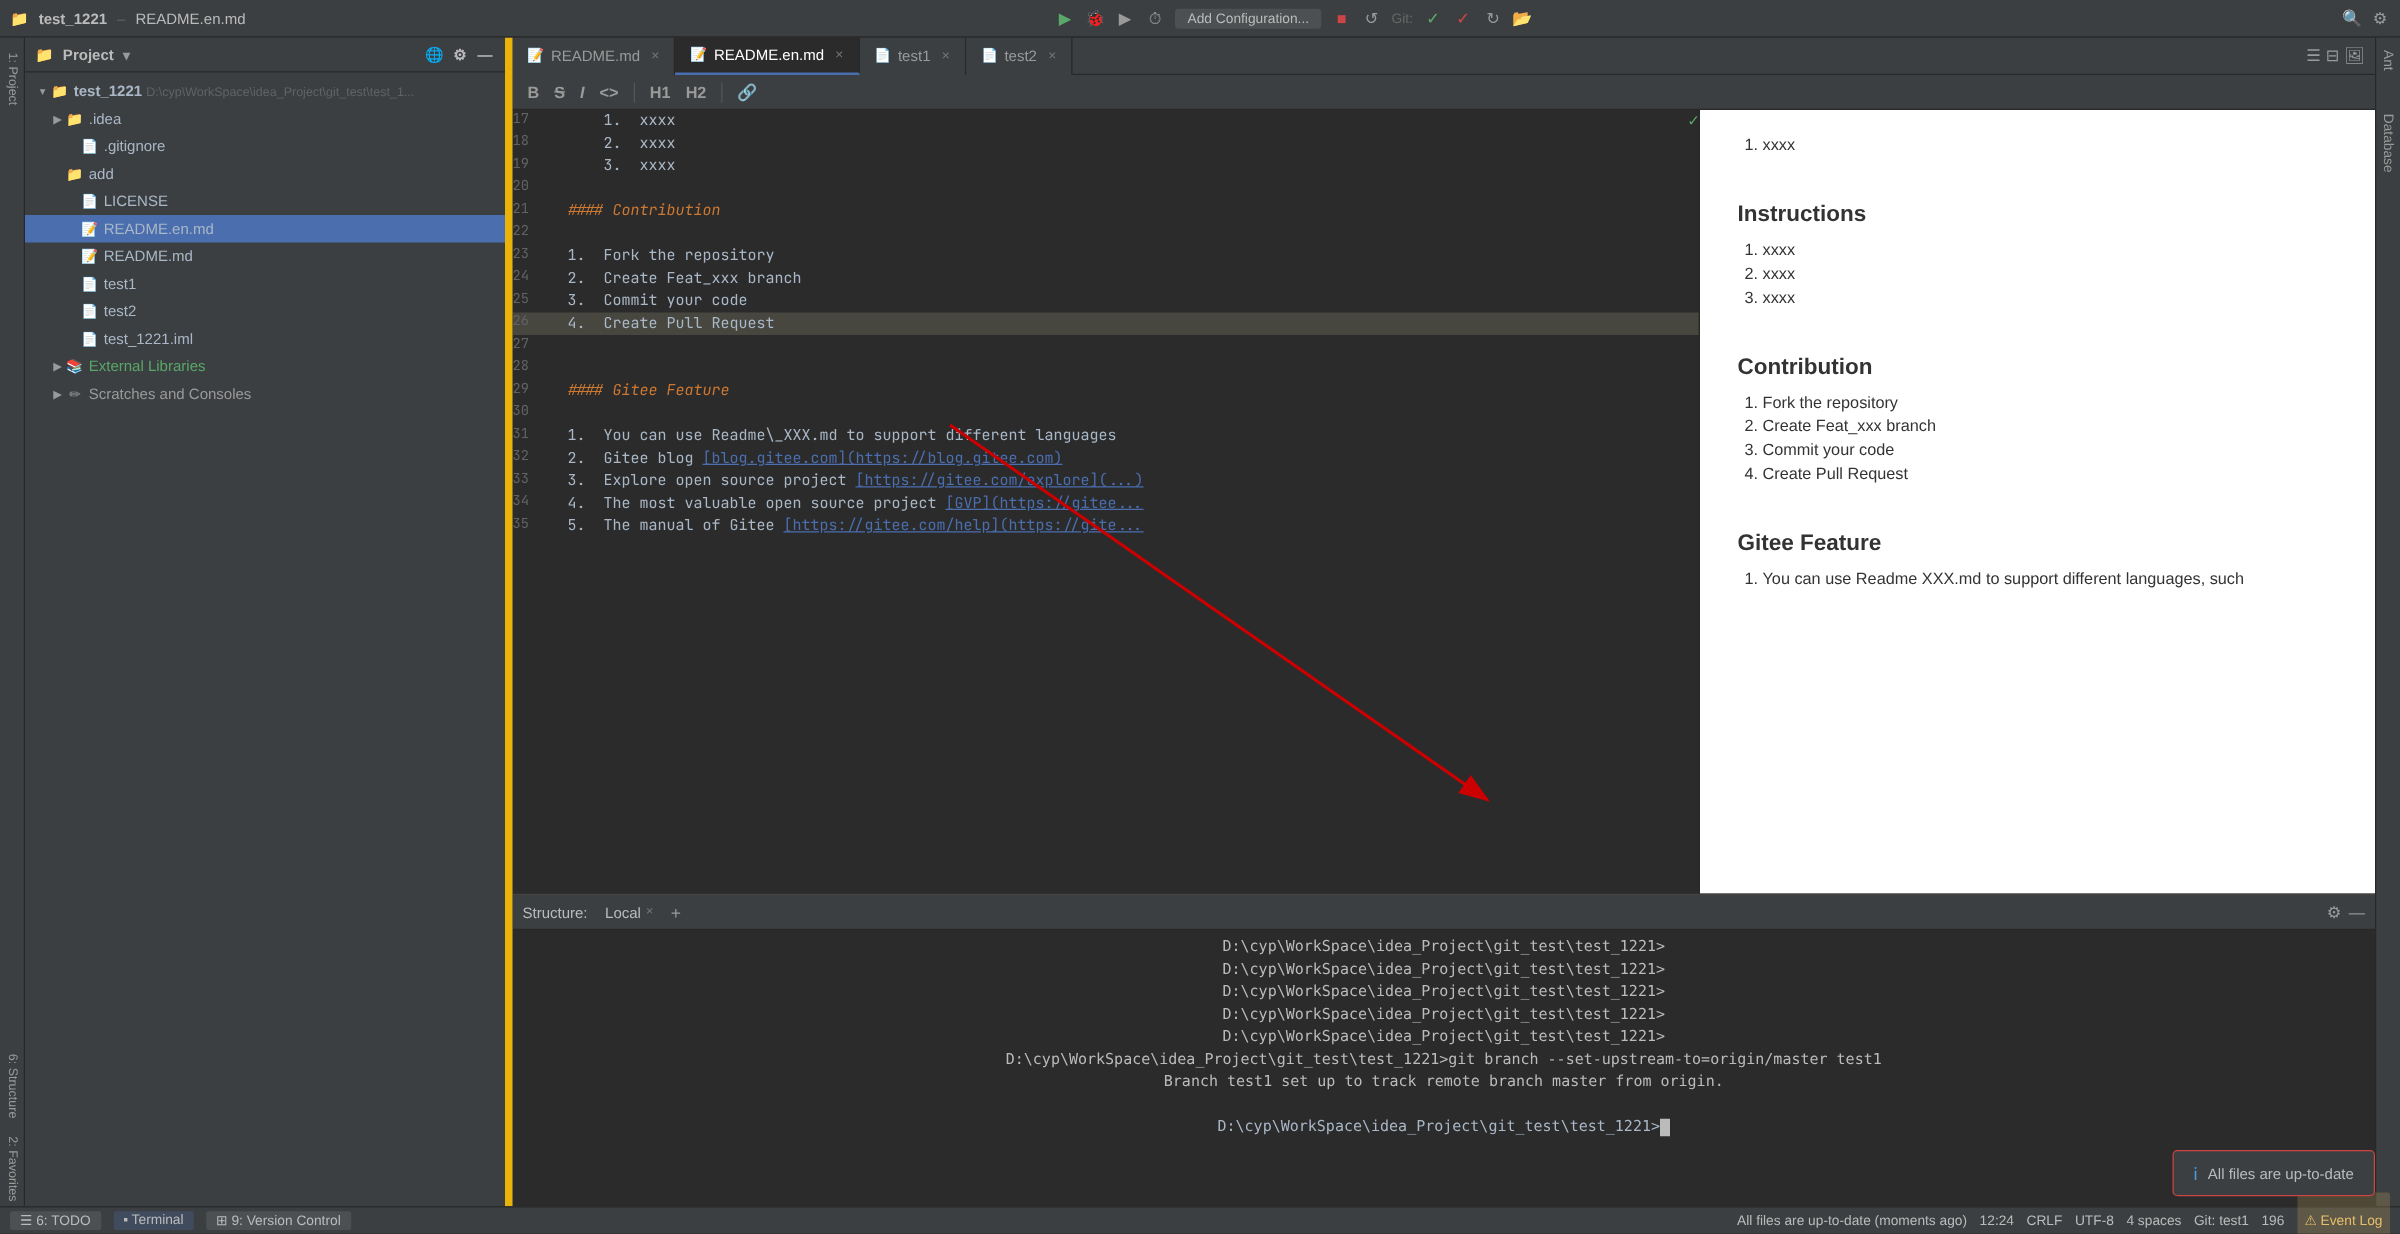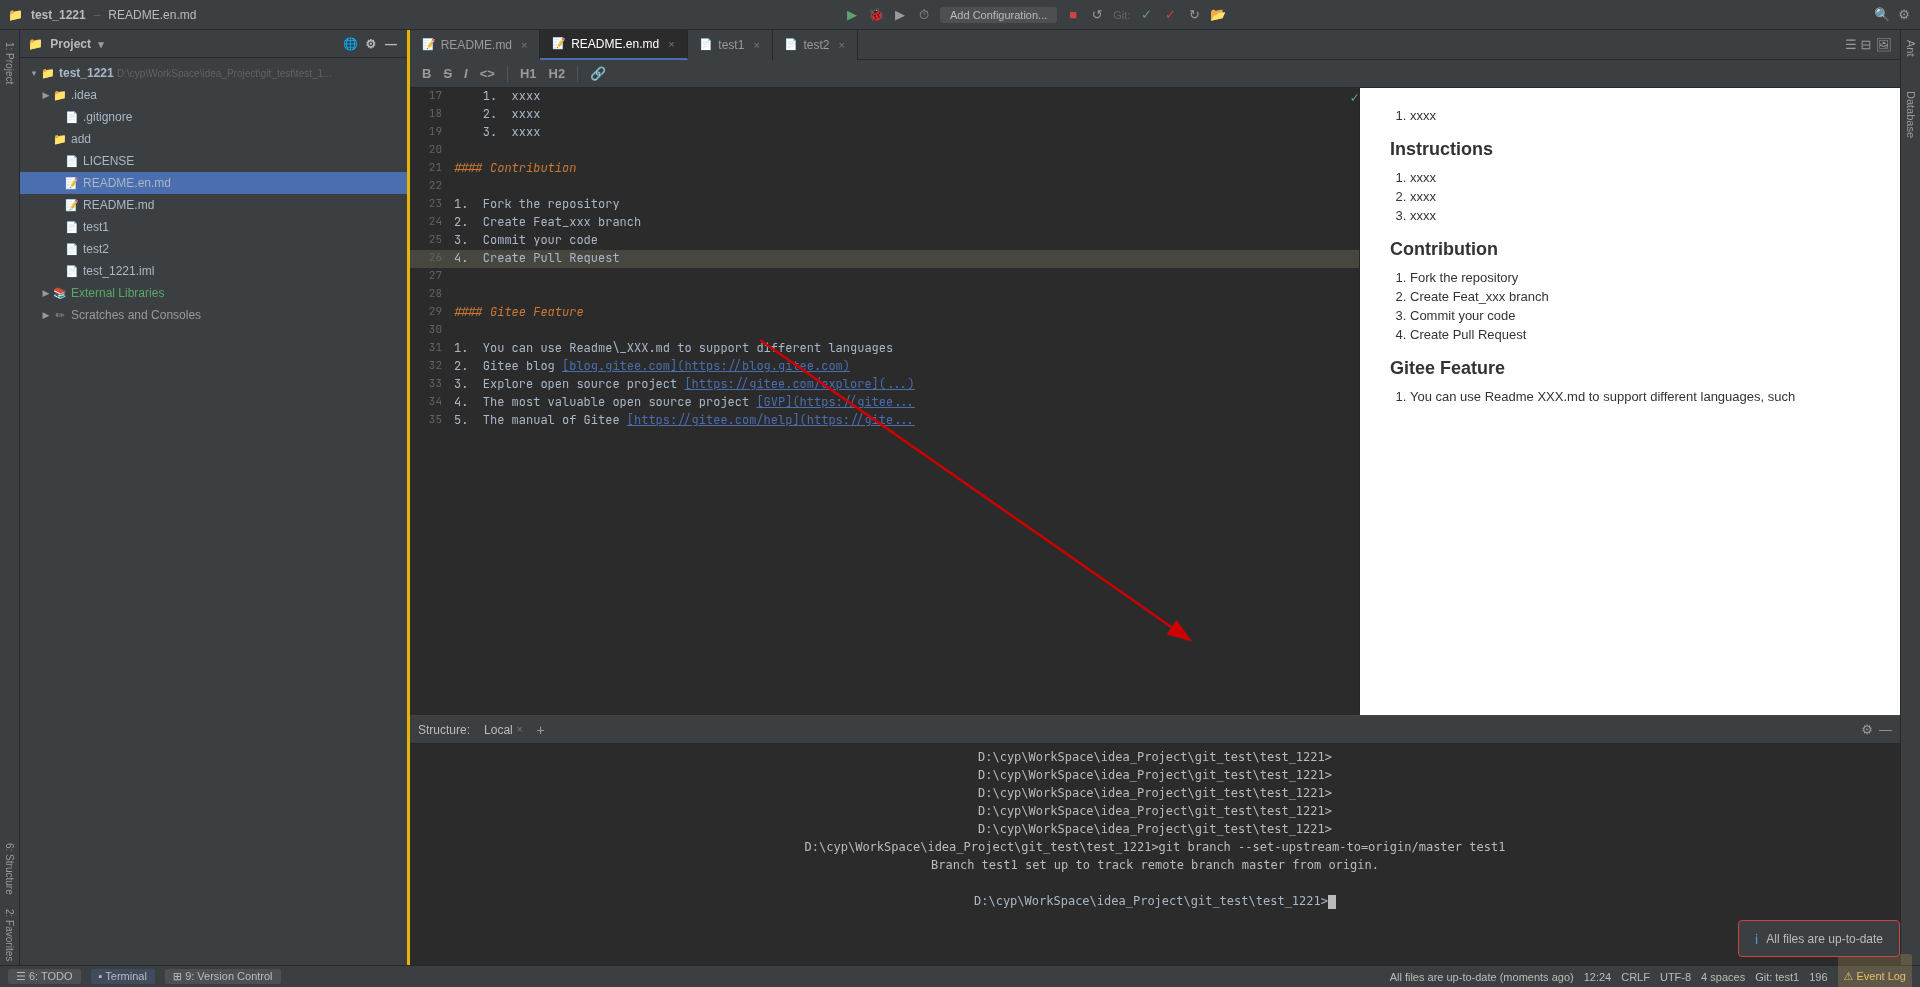--- a/index.html
+++ b/index.html
@@ -13,21 +13,21 @@
     #title-bar .title-center { flex: 1; display: flex; justify-content: center; align-items: center; gap: 8px; }
     #title-bar .title-right { display: flex; align-items: center; gap: 6px; }
     .title-btn { background: #4c5052; border: none; color: #bbb; border-radius: 3px; padding: 2px 10px; font-size: 11px; cursor: pointer; }
     .title-icon { width: 16px; height: 16px; display: inline-flex; align-items: center; justify-content: center; color: #9a9a9a; font-size: 13px; cursor: pointer; }
 
     
     #app { display: flex; flex-direction: column; height: 987px; }
     #main-content { display: flex; flex: 1; overflow: hidden; }
 
     
-    #sidebar { width: 390px; background: #3c3f41; border-right: 3px solid #eab308; display: flex; flex-direction: column; overflow: hidden; position: relative; }
+    #sidebar { width: 390px; background: #3c3f41; border-right: 6px solid #eab308; display: flex; flex-direction: column; overflow: hidden; position: relative; }
     #sidebar-header { display: flex; align-items: center; background: #3c3f41; height: 28px; padding: 0 8px; border-bottom: 1px solid #282828; }
     #sidebar-header span { font-size: 12px; color: #bbb; font-weight: bold; flex:1; }
     #sidebar-header .header-icons { display: flex; gap: 4px; }
     .sidebar-icon { width: 16px; height: 16px; display: inline-flex; align-items: center; justify-content: center; color: #9a9a9a; font-size: 11px; cursor: pointer; }
 
     #project-tree { flex: 1; overflow-y: auto; padding: 4px 0; font-size: 12px; }
     .tree-item { display: flex; align-items: center; height: 22px; padding: 0 4px; cursor: pointer; white-space: nowrap; }
     .tree-item.selected { background: #4b6eaf; }
     .tree-item .indent { display: inline-block; }
     .tree-item .arrow { display: inline-block; width: 12px; text-align: center; font-size: 9px; color: #9a9a9a; }
@@ -51,30 +51,30 @@
     #editor-toolbar { display: flex; align-items: center; background: #3c3f41; height: 28px; padding: 0 8px; border-bottom: 1px solid #282828; gap: 4px; }
     .toolbar-btn { background: none; border: none; color: #9a9a9a; font-size: 13px; cursor: pointer; padding: 2px 4px; font-weight: bold; }
     .toolbar-sep { width: 1px; height: 16px; background: #555; margin: 0 4px; }
 
     #editor-split { display: flex; flex: 1; overflow: hidden; }
 
     
     #code-pane { width: 950px; border-right: 1px solid #282828; overflow: hidden; display: flex; flex-direction: column; background: #2b2b2b; }
     #code-content { flex: 1; overflow-y: auto; font-family: 'JetBrains Mono', 'Consolas', monospace; font-size: 12px; }
     .code-line { display: flex; min-height: 18px; }
-    .line-num { width: 40px; text-align: right; padding-right: 8px; color: #606366; font-size: 11px; flex-shrink: 0; user-select: none; }
+    .line-num { width: 40px; padding-right: 8px; color: #606366; font-size: 11px; flex-shrink: 0; user-select: none; }
     .line-content { flex: 1; padding-left: 4px; white-space: pre; color: #a9b7c6; }
     .line-content.heading { color: #cc7832; font-style: italic; }
     .line-content .link { color: #4b6eaf; text-decoration: underline; }
     .line-highlighted { background: #ffffcc22; }
     .checkmark { color: #59a869; font-size: 14px; margin-left: 4px; }
 
     
     #preview-pane { flex: 1; background: #fff; color: #333; overflow-y: auto; padding: 20px 30px; font-family: Arial, sans-serif; font-size: 13px; }
-    #preview-pane h2 { font-size: 18px; margin-bottom: 10px; margin-top: 16px; }
+    #preview-pane h2 { font-size: 18px; margin-bottom: 10px; margin-top: 38px; }
     #preview-pane ol { margin-left: 20px; margin-bottom: 10px; }
     #preview-pane ol li { margin-bottom: 4px; }
 
     
     #terminal-area { height: 250px; background: #2b2b2b; border-top: 1px solid #444; display: flex; flex-direction: column; }
     #terminal-header { display: flex; align-items: center; background: #3c3f41; height: 28px; padding: 0 8px; border-bottom: 1px solid #282828; gap: 8px; }
     .terminal-tab { display: flex; align-items: center; font-size: 12px; color: #bbb; cursor: pointer; gap: 4px; padding: 4px 6px; }
     .terminal-tab .tab-close { color: #777; font-size: 10px; }
     .terminal-add { color: #9a9a9a; cursor: pointer; font-size: 14px; }
     .terminal-icons-right { margin-left: auto; display: flex; gap: 6px; color: #9a9a9a; cursor: pointer; font-size: 13px; }

